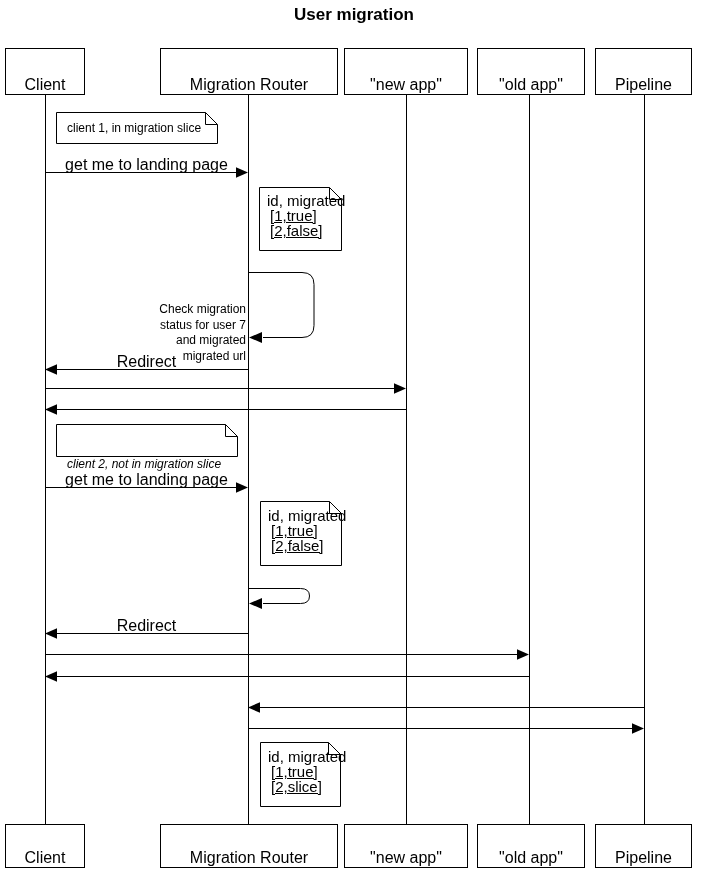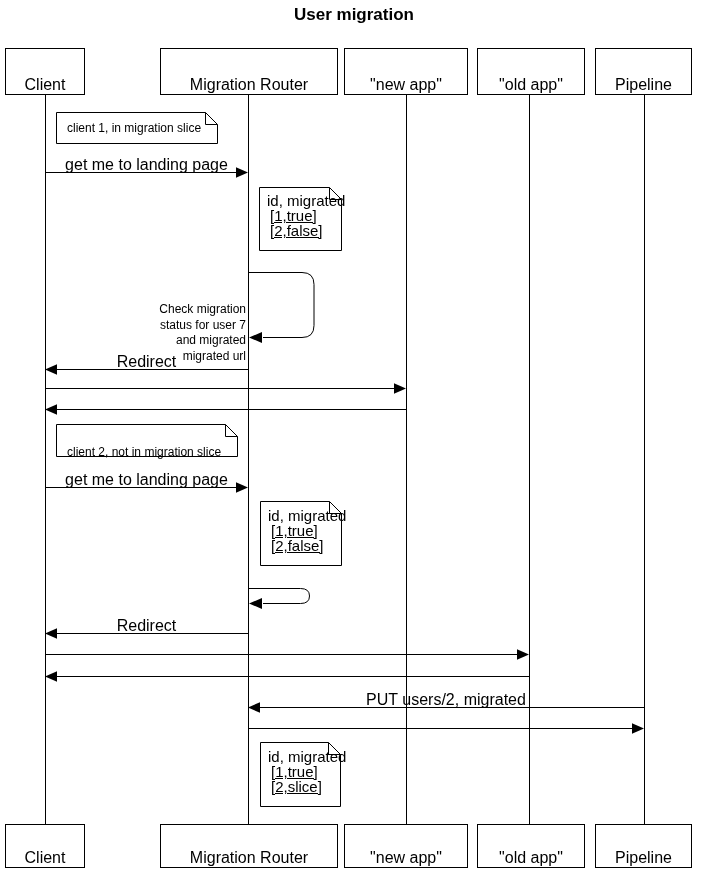--- a/index.html
+++ b/index.html
@@ -174,33 +174,32 @@
     <div>and migrated</div>
     <div>migrated url</div>
   </div>
 
   <div class="msg-label" style="left:45px;top:353px;width:203px;">Redirect</div>
 
   <div class="msg-label" style="left:45px;top:471px;width:203px;">get me to landing page</div>
 
   <div class="msg-label" style="left:45px;top:617px;width:203px;">Redirect</div>
 
-  <div class="msg-label" style="left:248px;top:691px;width:396px;">PUT users/2, migrated</div>
 
   <div class="note-text" style="left:57px;top:112px;width:160px;height:31px;">
     <span>client 1, in migration slice</span>
   </div>
 
   <div class="note-lines" style="left:267px;top:193px;">
     <div>id, migrated</div>
     <div class="indent">[1,true]</div>
     <div class="indent">[2,false]</div>
   </div>
 
-  <div class="note-text" style="left:57px;top:436px;width:180px;height:32px;">
+  <div class="note-text" style="left:57px;top:448px;width:180px;height:32px;font-style:italic;">
     <span>client 2, not in migration slice</span>
   </div>
 
   <div class="note-lines" style="left:268px;top:508px;">
     <div>id, migrated</div>
     <div class="indent">[1,true]</div>
     <div class="indent">[2,false]</div>
   </div>
 
   <div class="note-lines" style="left:268px;top:749px;">

